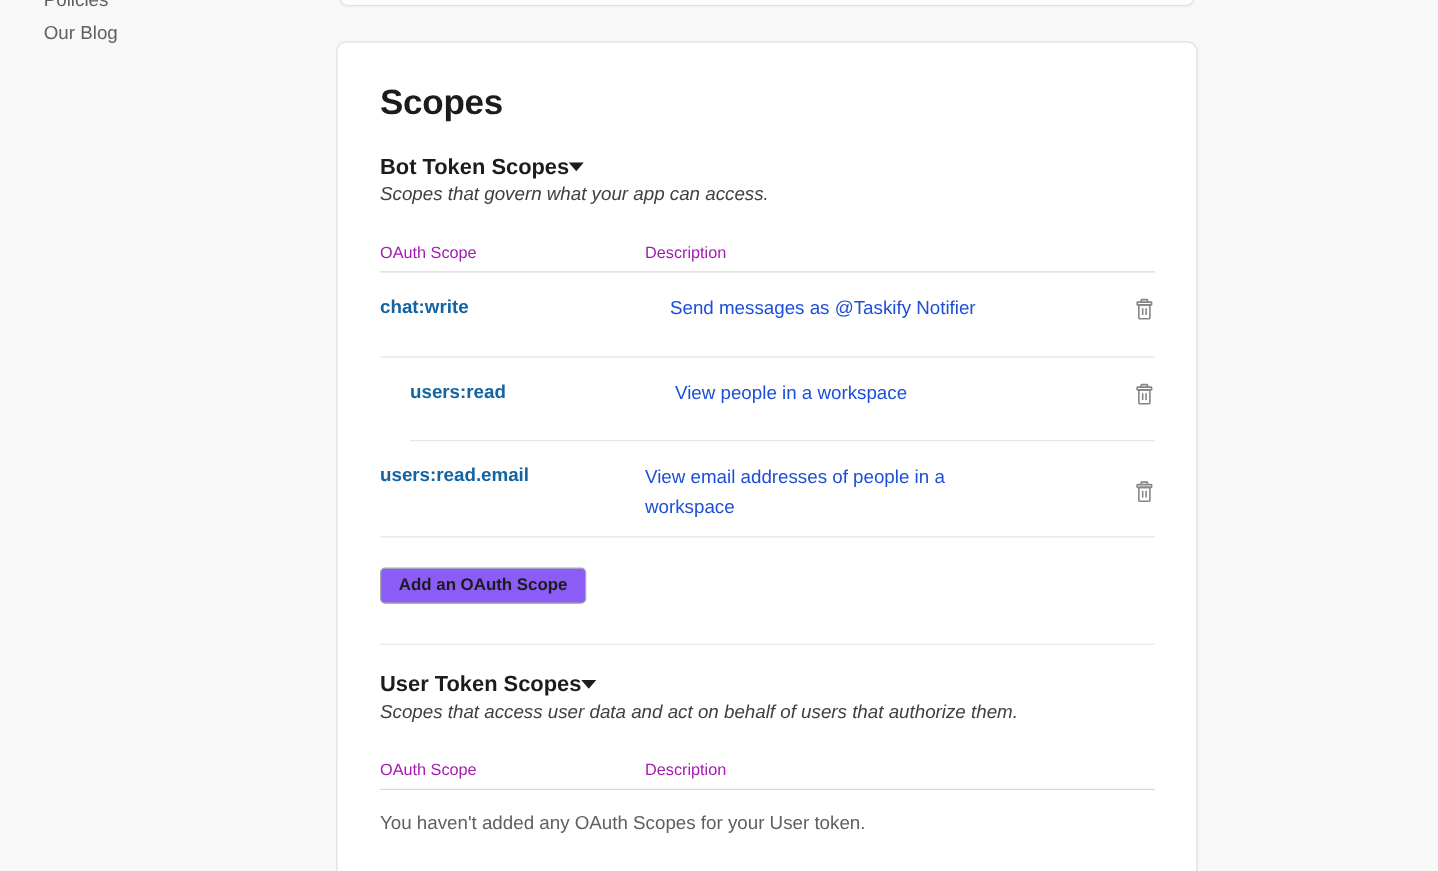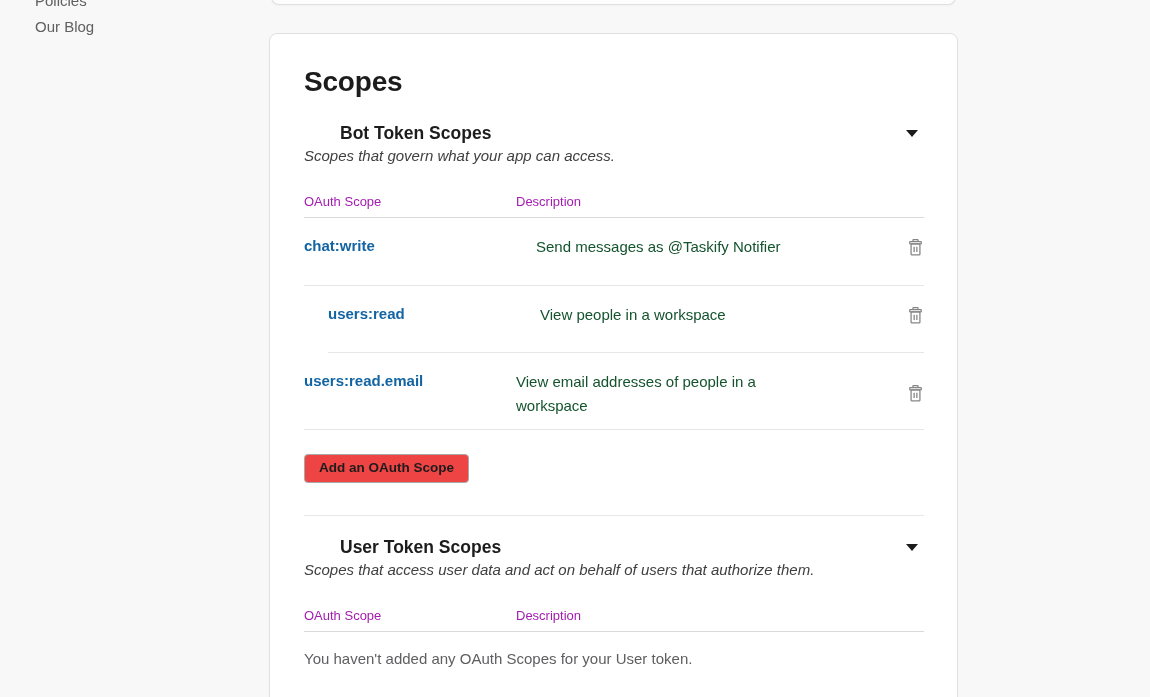--- a/index.html
+++ b/index.html
@@ -51,23 +51,22 @@
   .intro {
     margin-top: 18px;
     font-size: 15px; line-height: 20px; color: #1d1c1d;
   }
   .intro a, .scope-link {
     color: #1264a3; text-decoration: none; cursor: pointer;
   }
 
   .section-header {
     margin-top: 22px;
-    display: flex; align-items: center; justify-content: space-between;
+    display: flex; align-items: center; justify-content: flex-start;
     padding-right: 6px;
-    margin-left: 36px;
   }
   .section-title {
     font-size: 17.5px; font-weight: 700; line-height: 22px; color: #1d1c1d;
   }
   .chevron {
     width: 0; height: 0; cursor: pointer;
     border-left: 6px solid transparent;
     border-right: 6px solid transparent;
     border-top: 7px solid #1d1c1d;
   }
@@ -93,32 +92,32 @@
     align-items: start;
   }
   .row-h68 { height: 68px; gap: 20px; }
   .row-h67 { height: 67px; margin-left: 24px; }
   .row-h77 { height: 77px; }
 
   .scope-link {
     font-size: 15px; font-weight: 700; line-height: 22px;
   }
   .scope-desc {
-    font-size: 15px; line-height: 24px; color: #14532d; max-width: 272px;
+    font-size: 15px; line-height: 24px; color: #1d4ed8; max-width: 272px;
   }
   .trash-btn {
     background: none; border: none; cursor: pointer;
     padding: 0; margin-top: 3px; justify-self: end;
   }
   .trash-btn.mid { margin-top: 14px; }
 
   .add-scope-btn {
     margin-top: 24px;
     display: inline-block;
-    background: #ef4444;
+    background: #8b5cf6;
     border: 1px solid #a8a8a8;
     border-radius: 4px;
     padding: 5px 14px 6px 14px;
     font-family: "Liberation Sans", "DejaVu Sans", sans-serif;
     font-size: 13.5px; font-weight: 700; color: #1d1c1d;
     line-height: 16px; cursor: pointer;
   }
 
   .section-divider {
     margin-top: 32px;

